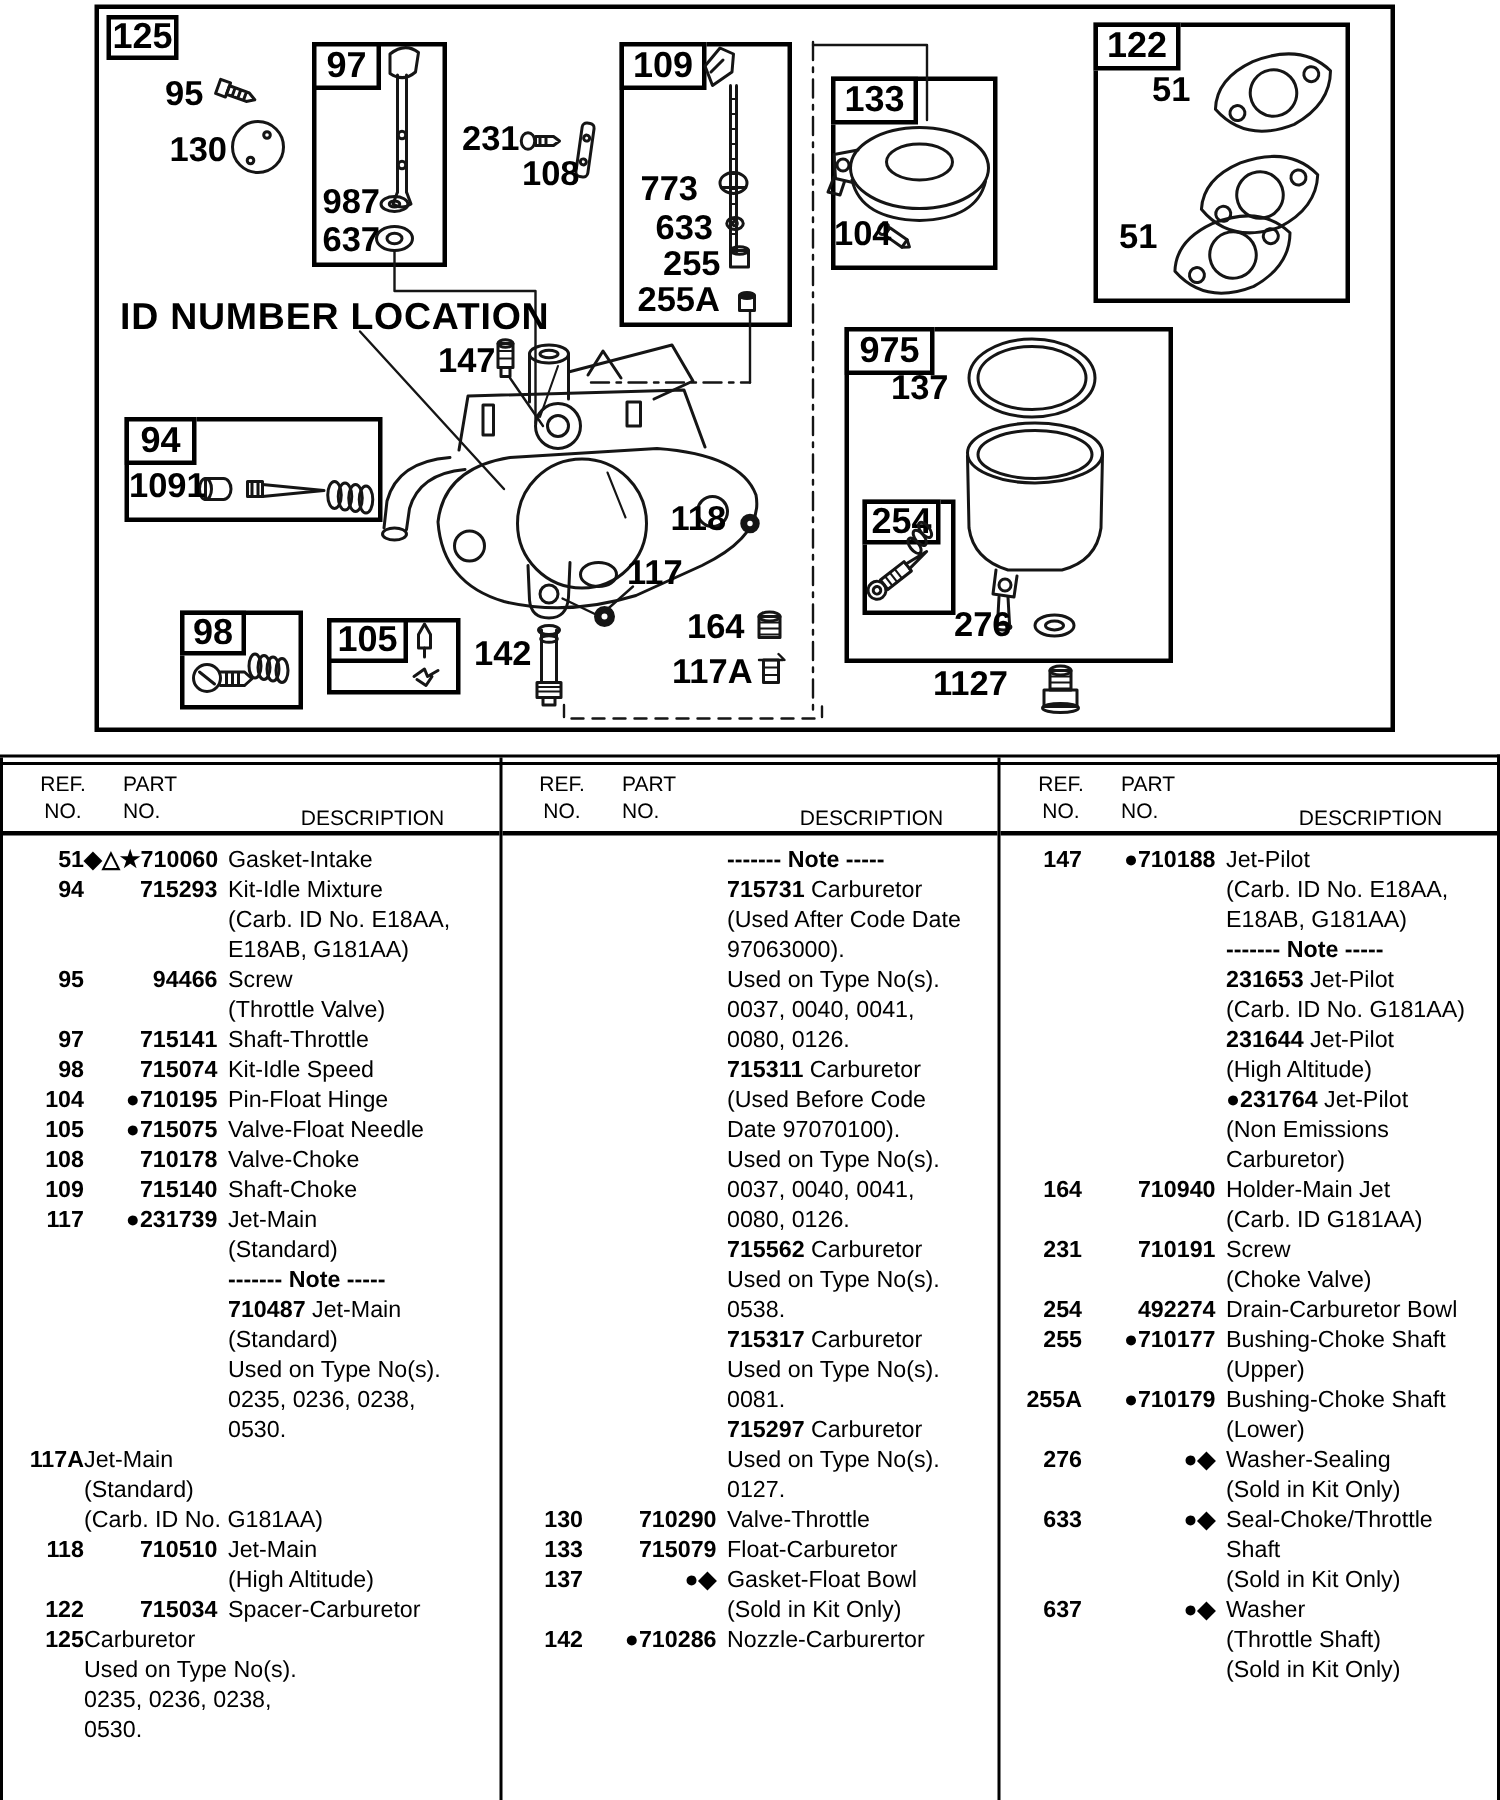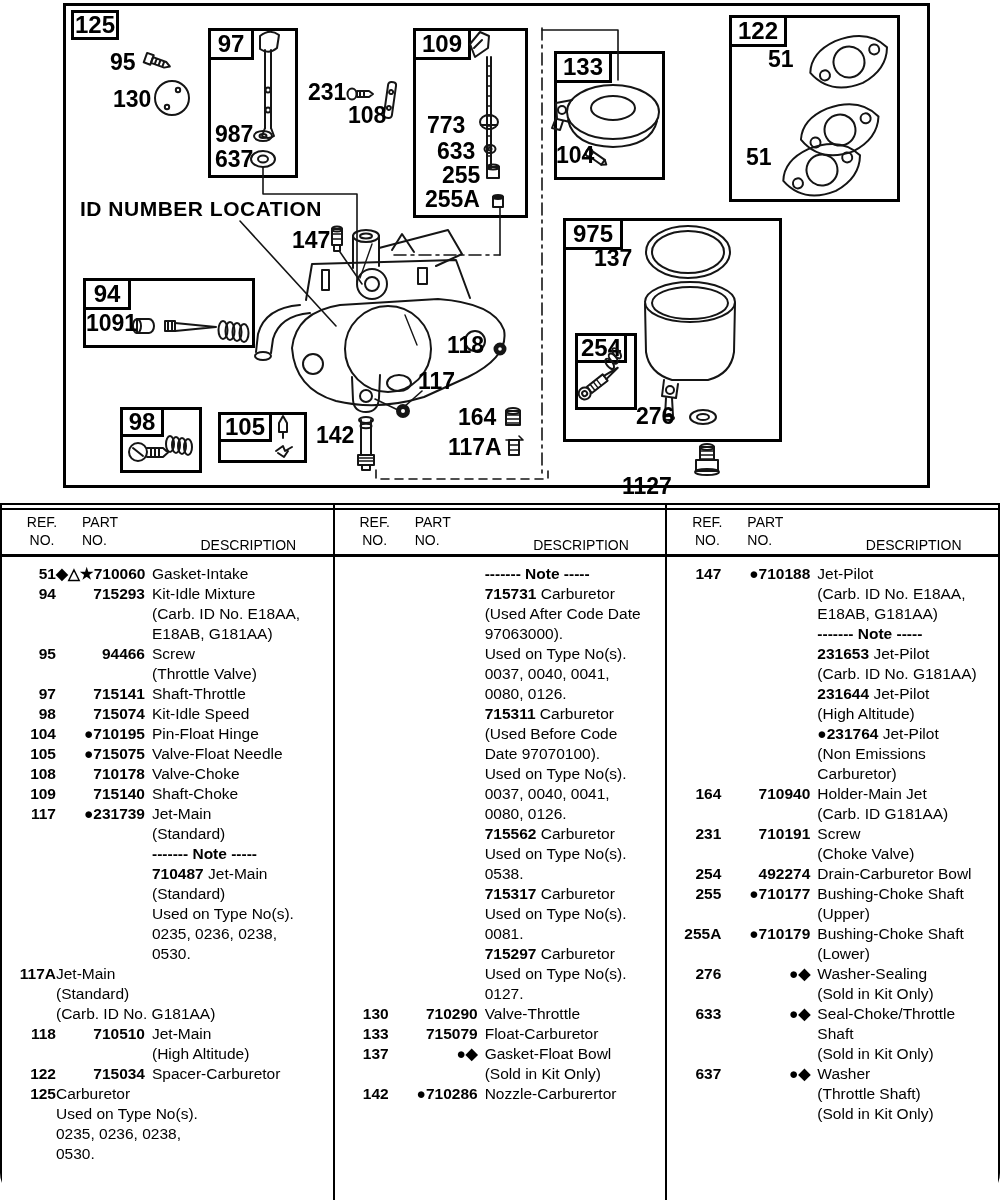--- a/index.html
+++ b/index.html
@@ -1,30 +1,29 @@
 <!DOCTYPE html>
 <html><head>
 <meta charset="utf-8">
 <style>
   * { box-sizing: border-box; margin: 0; padding: 0; }
   html,body { background:#fff; }
   .page {
     position: relative; width: 1000px; height: 1200px;
     background:#fff; color:#000; overflow:hidden;
     font-family:"Liberation Sans", sans-serif;
-    border-radius:27px;
   }
   
   .frame { position:absolute; left:63px; top:3px; width:867px; height:485px; border:3px solid #000; }
   .gbox   { position:absolute; border:3px solid #000; }
   .glabel { position:absolute; border:3px solid #000; background:#fff;
             font-weight:bold; font-size:24px; line-height:1;
             display:flex; align-items:center; justify-content:center; }
   .co { position:absolute; font-weight:bold; font-size:23px; line-height:1; white-space:nowrap; }
-  .idnote { position:absolute; left:80px; top:197px; font-weight:bold; font-size:21px; letter-spacing:.5px; white-space:nowrap; }
+  .idnote { position:absolute; left:80px; top:197px; font-weight:bold; font-size:25px; letter-spacing:.5px; white-space:nowrap; }
   svg.art { position:absolute; left:0; top:0; }
   svg.art * { vector-effect:non-scaling-stroke; }
 
   
   .ptable { position:absolute; left:0; top:503px; width:1000px; height:697px;
             border-top:2px solid #000; border-right:2px solid #000; display:flex; }
   .ptable::before { content:""; position:absolute; left:0; top:3px; width:100%; height:2px; background:#000; }
   .tcol { width:333.33px; border-left:2px solid #000; padding-top:5px; }
   .thead { height:47px; display:flex; border-bottom:3px solid #000; font-size:14px; line-height:18px; padding-top:3px; }
   .h-ref  { width:80px;  text-align:center; }
@@ -309,21 +308,21 @@
   <div class="co" style="left:746px;top:146px">51</div>
   <div class="co" style="left:292px;top:229px">147</div>
   <div class="co" style="left:86px;top:312px">1091</div>
   <div class="co" style="left:447px;top:334px">118</div>
   <div class="co" style="left:418px;top:370px">117</div>
   <div class="co" style="left:316px;top:424px">142</div>
   <div class="co" style="left:458px;top:406px">164</div>
   <div class="co" style="left:448px;top:436px">117A</div>
   <div class="co" style="left:594px;top:247px">137</div>
   <div class="co" style="left:636px;top:405px">276</div>
-  <div class="co" style="left:622px;top:475px">1127</div>
+  <div class="co" style="left:622px;top:444px">1127</div>
 
   <div class="idnote">ID NUMBER LOCATION</div>
 
   <div class="ptable">
     <div class="tcol">
       <div class="thead">
         <span class="h-ref"><span>REF.</span><br><span>NO.</span></span>
         <span class="h-part"><span>PART</span><br><span>NO.</span></span>
         <span class="h-desc">
             <span>DESCRIPTION</span>

